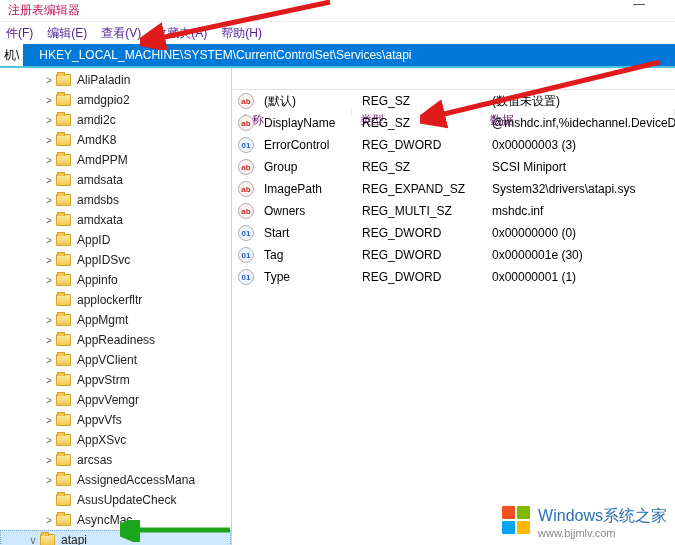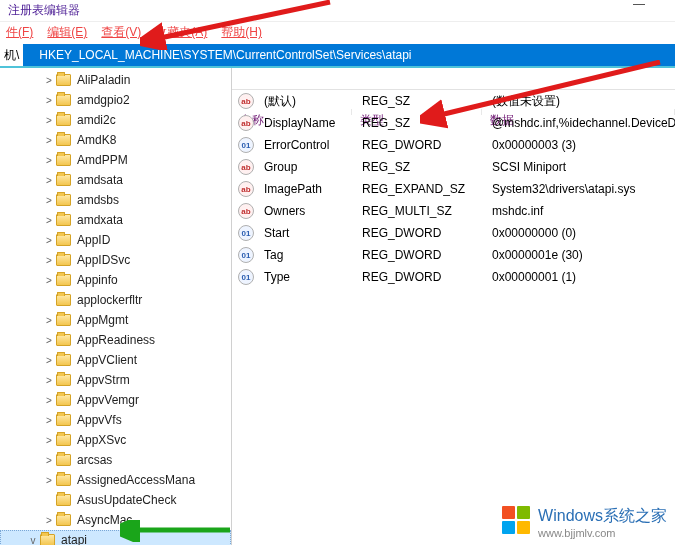--- a/index.html
+++ b/index.html
@@ -1,21 +1,21 @@
 <!DOCTYPE html>
 <html><head>
 <meta charset="utf-8">
 <style>
 * { box-sizing: border-box; margin: 0; padding: 0; font-family: "Microsoft YaHei", "Segoe UI", Tahoma, sans-serif; }
 body { width: 675px; height: 545px; background: #fff; overflow: hidden; position: relative; }
 
-.titlebar { height: 22px; padding: 2px 8px; font-size: 12px; color: #4c1d95; border-bottom: 1px solid #eee; position: relative; }
+.titlebar { height: 22px; padding: 2px 8px; font-size: 12px; color: #be185d; border-bottom: 1px solid #eee; position: relative; }
 .titlebar .min { position: absolute; right: 30px; top: 4px; width: 12px; border-top: 1px solid #555; }
 
-.menubar { height: 22px; padding: 2px 6px; font-size: 12px; color: #ef4444; display: flex; gap: 14px; align-items: flex-start; text-decoration: underline; }
+.menubar { height: 22px; padding: 2px 6px; font-size: 12px; color: #4c1d95; display: flex; gap: 14px; align-items: flex-end; }
 .menubar span { cursor: default; }
 
 .addressbar { display: flex; align-items: center; height: 22px; font-size: 12px; }
 .addressbar .label { background: #fff; padding: 2px 4px; color: #000; }
 .addressbar .path { flex: 1; background: #0078d7; color: #fff; padding: 2px 16px; height: 100%; display: flex; align-items: center; white-space: nowrap; overflow: hidden; }
 
 .topborder { height: 2px; background: #4fc3d9; }
 
 .workspace { display: flex; height: calc(545px - 22px - 22px - 22px - 2px); }
 

